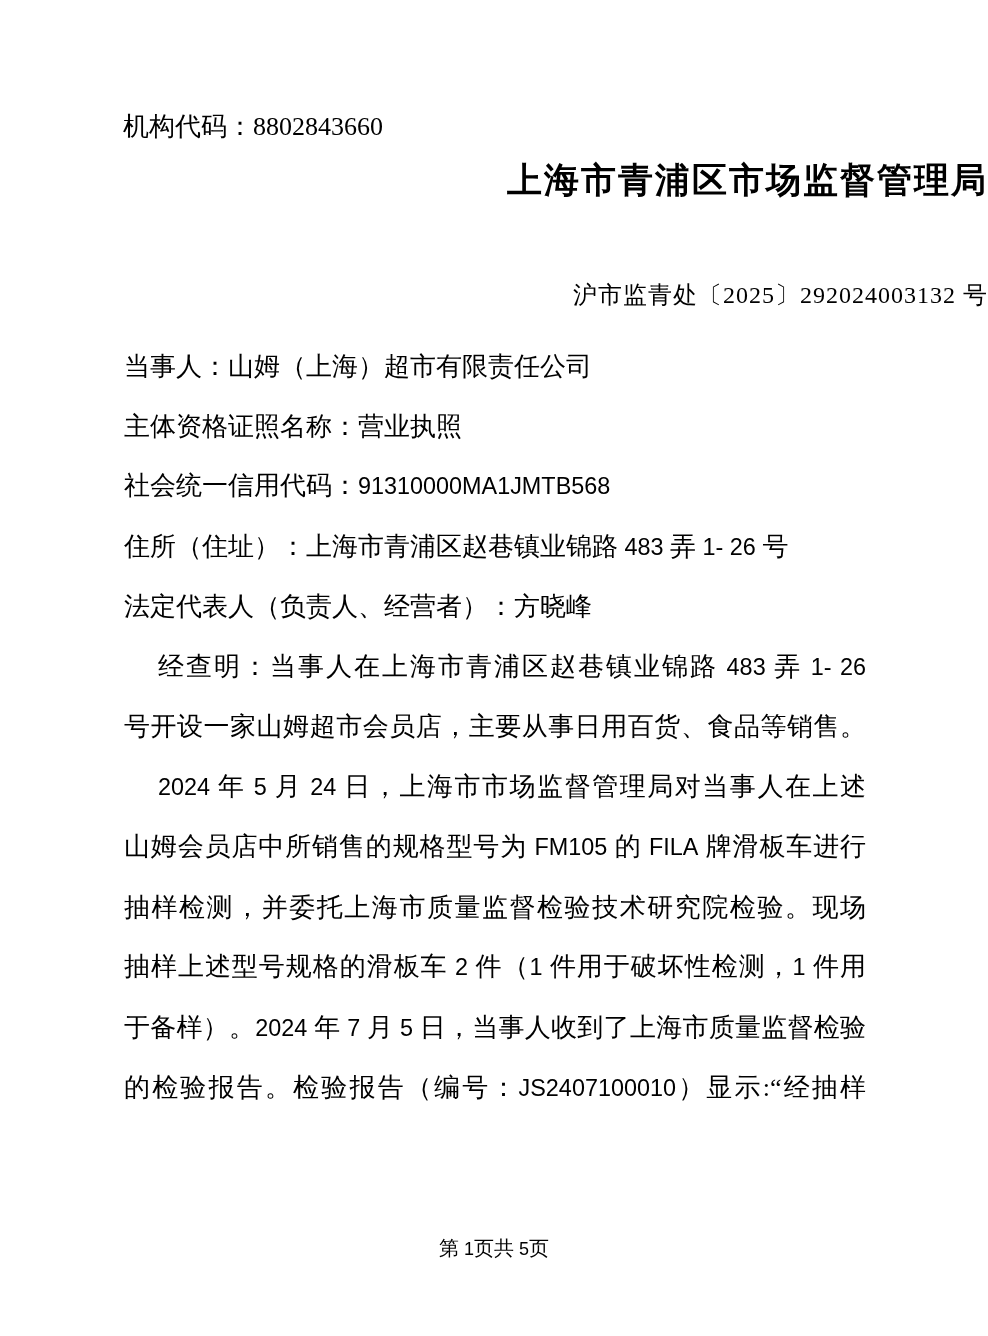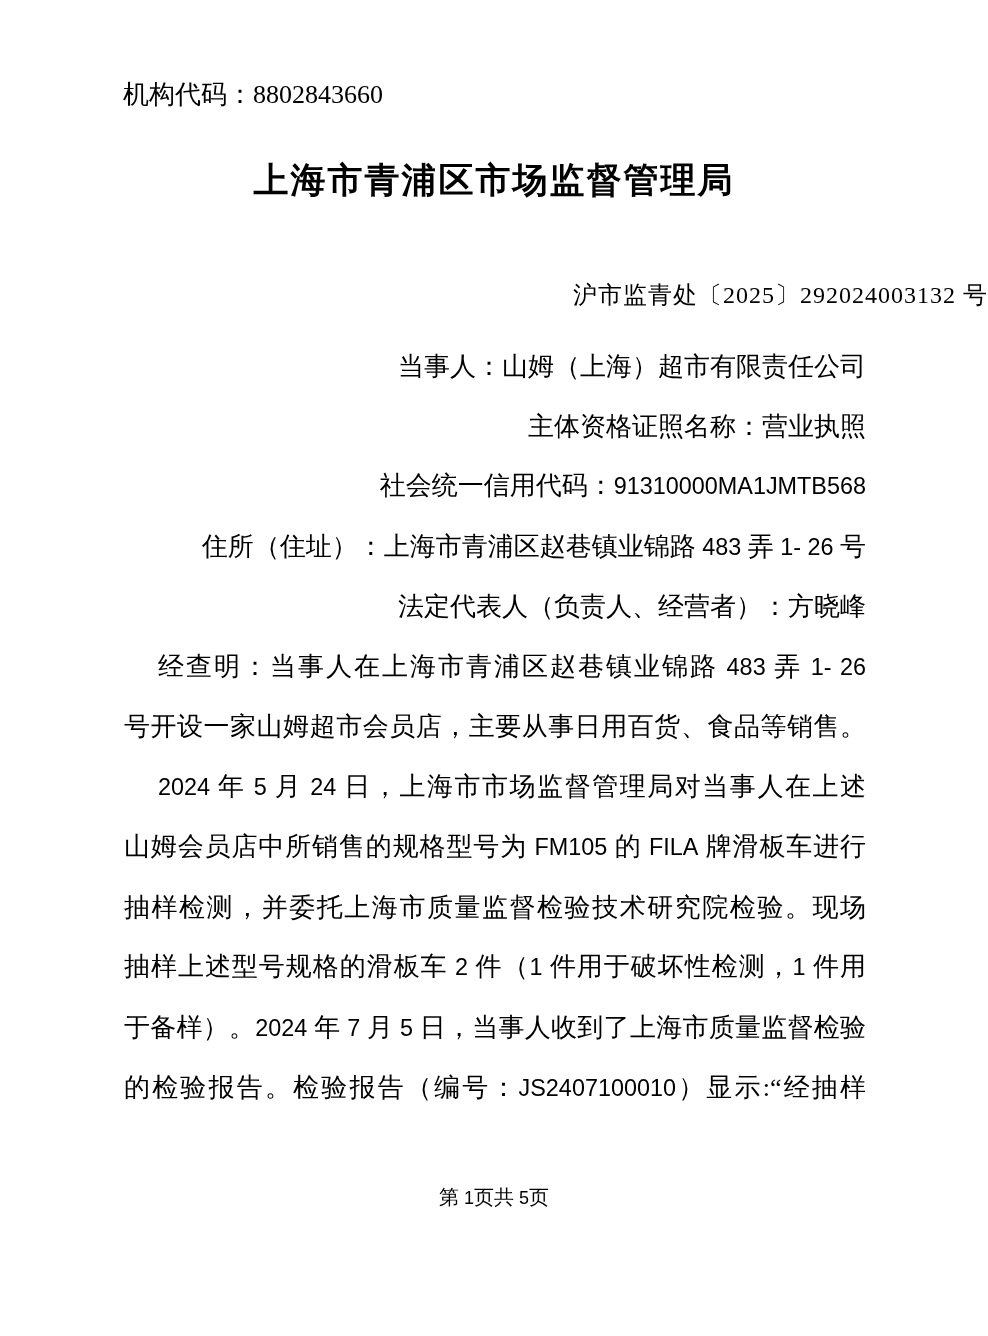--- a/index.html
+++ b/index.html
@@ -9,31 +9,31 @@
     height: 1336px;
     margin: 0 auto;
     background: #ffffff;
     font-family: "Liberation Serif", "DejaVu Serif", serif;
     color: #000000;
     overflow: hidden;
   }
   .agency {
     position: absolute;
     left: 123px;
-    top: 77px;
+    top: 109px;
     font-size: 26px;
     line-height: 36px;
     white-space: nowrap;
   }
   .title-block {
     position: absolute;
     left: 0;
     top: 152px;
     width: 100%;
-    text-align: center;
+    text-align: right;
     font-size: 35px;
     font-weight: bold;
     line-height: 57px;
     letter-spacing: 2px;
   }
   .doc-number {
     position: absolute;
     left: 0;
     top: 278px;
     width: 100%;
@@ -43,36 +43,36 @@
     letter-spacing: 1px;
   }
   .body-text {
     position: absolute;
     left: 124px;
     top: 337px;
     width: 742px;
     font-size: 26px;
     line-height: 59.5px;
   }
-  .line { white-space: nowrap; text-align: right; }
+  .line { white-space: nowrap; }
   .line.fill {
     white-space: normal;
     text-align: justify;
     text-align-last: justify;
   }
   .line.indent { text-indent: 34px; }
   .lat {
     font-family: "Liberation Sans", "DejaVu Sans", sans-serif;
     font-weight: normal;
     font-size: 0.9em;
   }
   .footer {
     position: absolute;
     left: 0;
-    top: 1183px;
+    top: 1234px;
     width: 100%;
     text-align: center;
     font-size: 20px;
     line-height: 28px;
   }
 </style>
 </head>
 <body>
 
 <div class="page">

